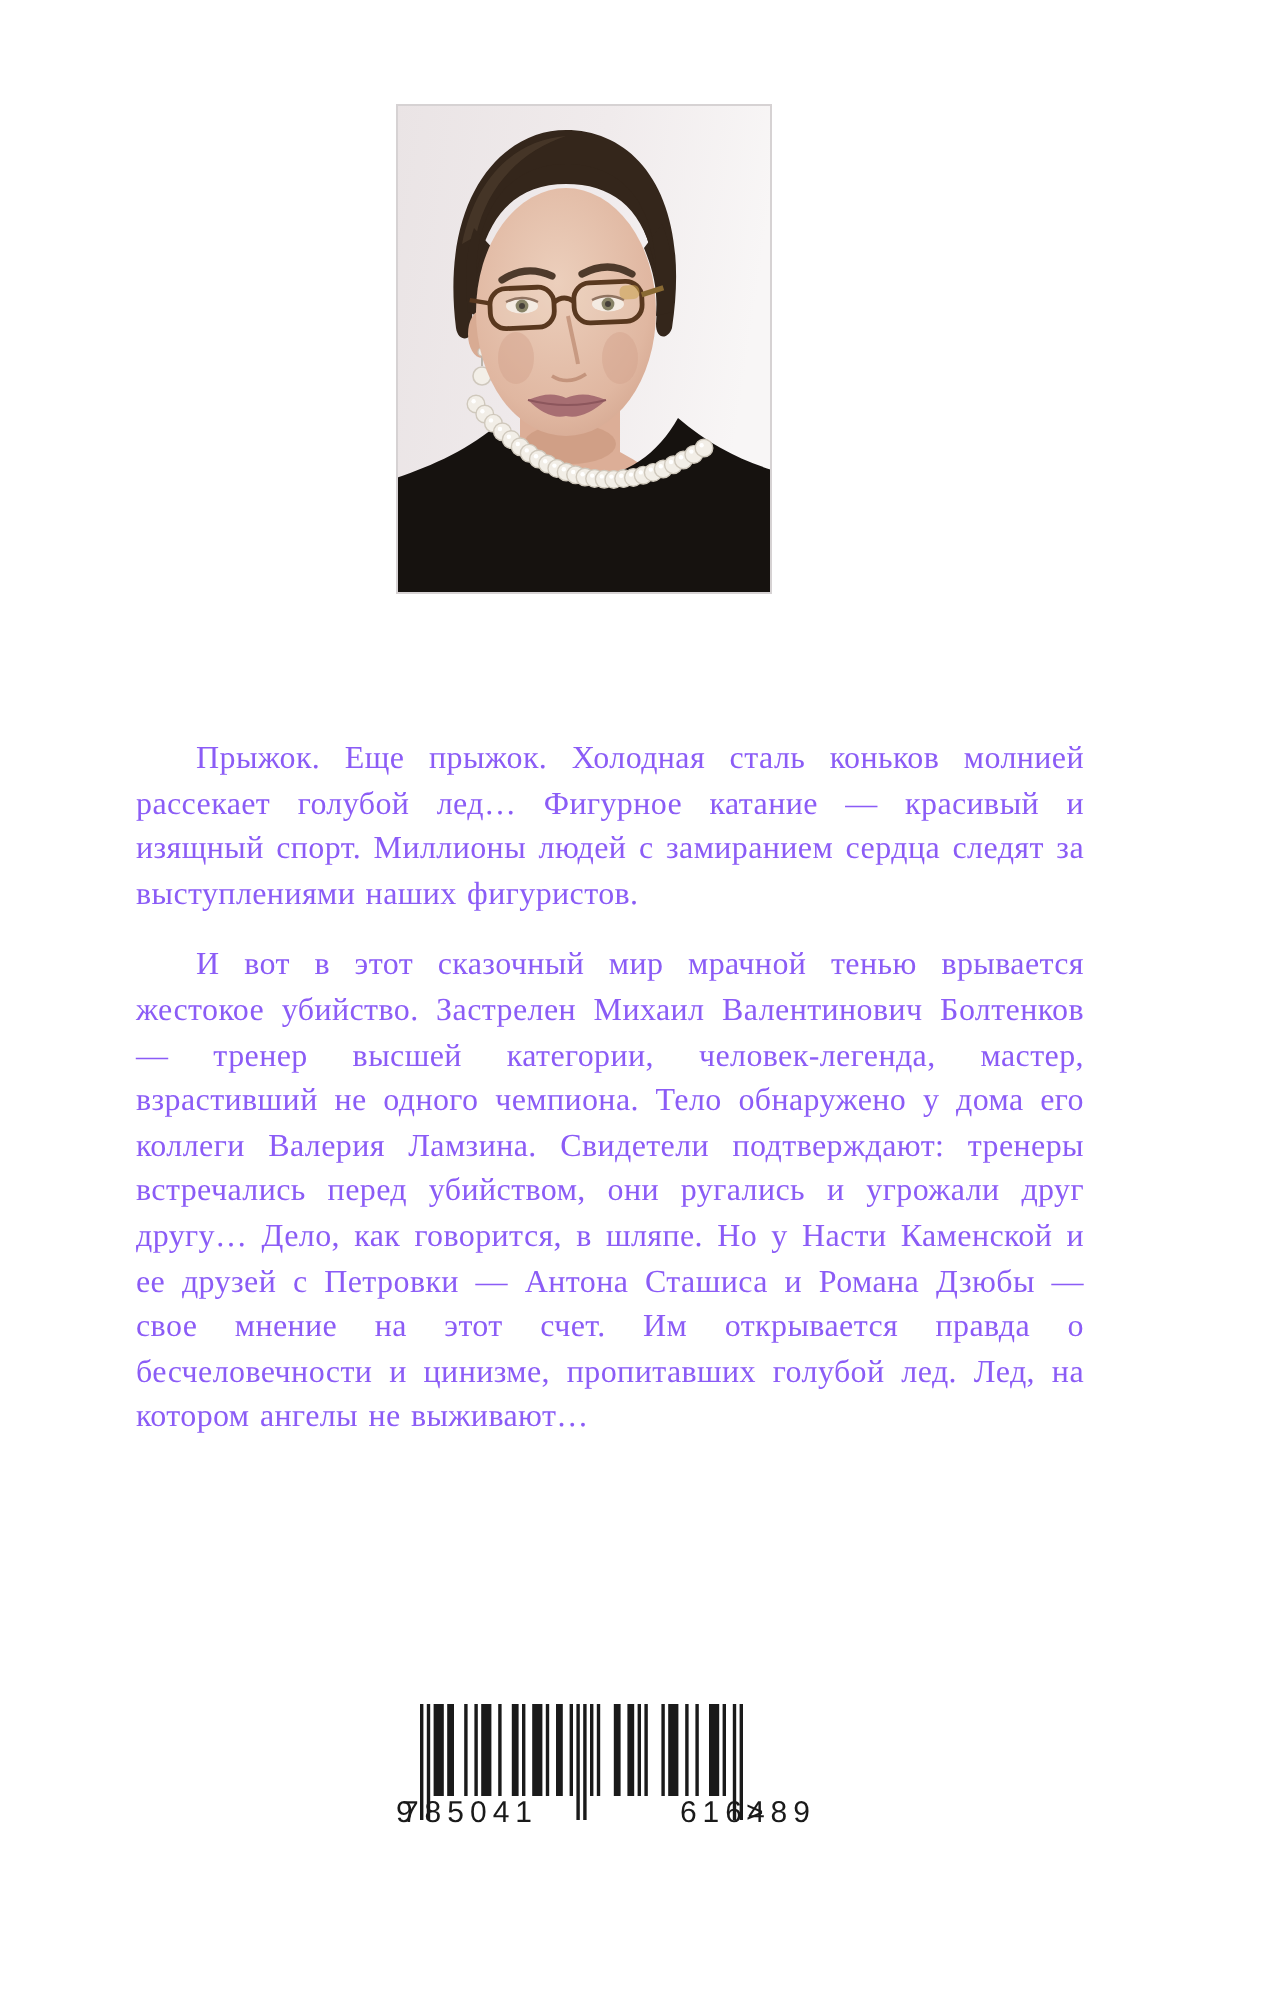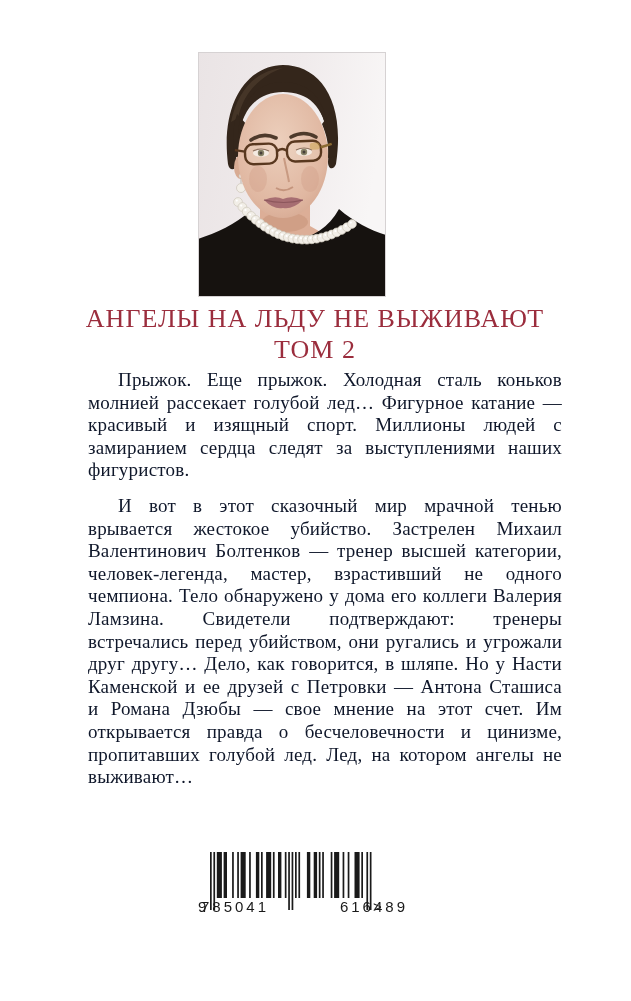--- a/index.html
+++ b/index.html
@@ -14,22 +14,22 @@
   .photo svg{display:block;}
   
   .title{
     position:absolute;left:78px;top:303px;width:474px;
     text-align:center;color:#9b2d3d;
     font-family:"Liberation Serif", serif;
     font-size:26px;line-height:31px;letter-spacing:1px;font-weight:400;
   }
   
   .body-text{
-    position:absolute;left:88px;top:369px;width:474px;
-    font-size:19px;line-height:22.6px;color:#0f172a;
+    position:absolute;left:68px;top:369px;width:474px;
+    font-size:16px;line-height:22.6px;color:#8b5cf6;
     text-align:justify;letter-spacing:0.2px;word-spacing:1px;
   }
   .body-text p{margin:0 0 13px 0;text-indent:30px;hyphens:manual;}
   
   .isbn-block{
     position:absolute;left:196px;top:849px;width:200px;
     font-family:"Liberation Sans", sans-serif;color:#1a1a1a;text-align:center;
   }
   .isbn-label{font-size:13.5px;letter-spacing:0.2px;line-height:16px;}
   .barcode-wrap{position:relative;margin-top:3px;height:66px;}
@@ -176,24 +176,20 @@
           <circle cx="142.5" cy="176.6" r="1.1" fill="#ffffff"></circle>
           <circle cx="148.9" cy="175.2" r="4.4" fill="#f2eee7" stroke="#cfc8bc" stroke-width="0.7"></circle>
           <circle cx="147.7" cy="173.8" r="1.1" fill="#ffffff"></circle>
           <circle cx="154.0" cy="172.0" r="4.4" fill="#f2eee7" stroke="#cfc8bc" stroke-width="0.7"></circle>
           <circle cx="152.8" cy="170.6" r="1.1" fill="#ffffff"></circle>
         </g>
       <rect x="0.5" y="0.5" width="187" height="244" fill="none" stroke="#d6d2d3" stroke-width="1"></rect>
     </svg>
   </div>
 
-  <div class="title" style="color: rgb(155, 45, 61);">
-    <div>АНГЕЛЫ НА ЛЬДУ НЕ ВЫЖИВАЮТ</div>
-    <div>ТОМ 2</div>
-  </div>
 
   <div class="body-text">
     <p>Прыжок. Еще прыжок. Холодная сталь коньков молнией рассекает голубой лед… Фигурное катание — красивый и изящный спорт. Миллионы людей с замиранием сердца следят за выступле­ниями наших фигуристов.</p>
     <p>И вот в этот сказочный мир мрачной тенью врывается жестокое убийство. Застрелен Михаил Валентинович Болтенков — тренер высшей категории, человек-легенда, мастер, взрастивший не одного чемпиона. Тело обнаружено у дома его коллеги Валерия Ламзина. Свидетели подтвер­ждают: тренеры встречались перед убийством, они ругались и угрожали друг другу… Дело, как говорится, в шляпе. Но у Насти Каменской и ее друзей с Петровки — Антона Сташиса и Романа Дзюбы — свое мнение на этот счет. Им открывается правда о бесчеловечности и цинизме, пропитавших голубой лед. Лед, на котором ангелы не выживают…</p>
   </div>
 
   <div class="isbn-block">
     <div class="barcode-wrap">
       <svg id="barcode" width="190" height="60">
           <rect x="14.00" y="0" width="1.70" height="58" fill="#1a1a1a"></rect>

